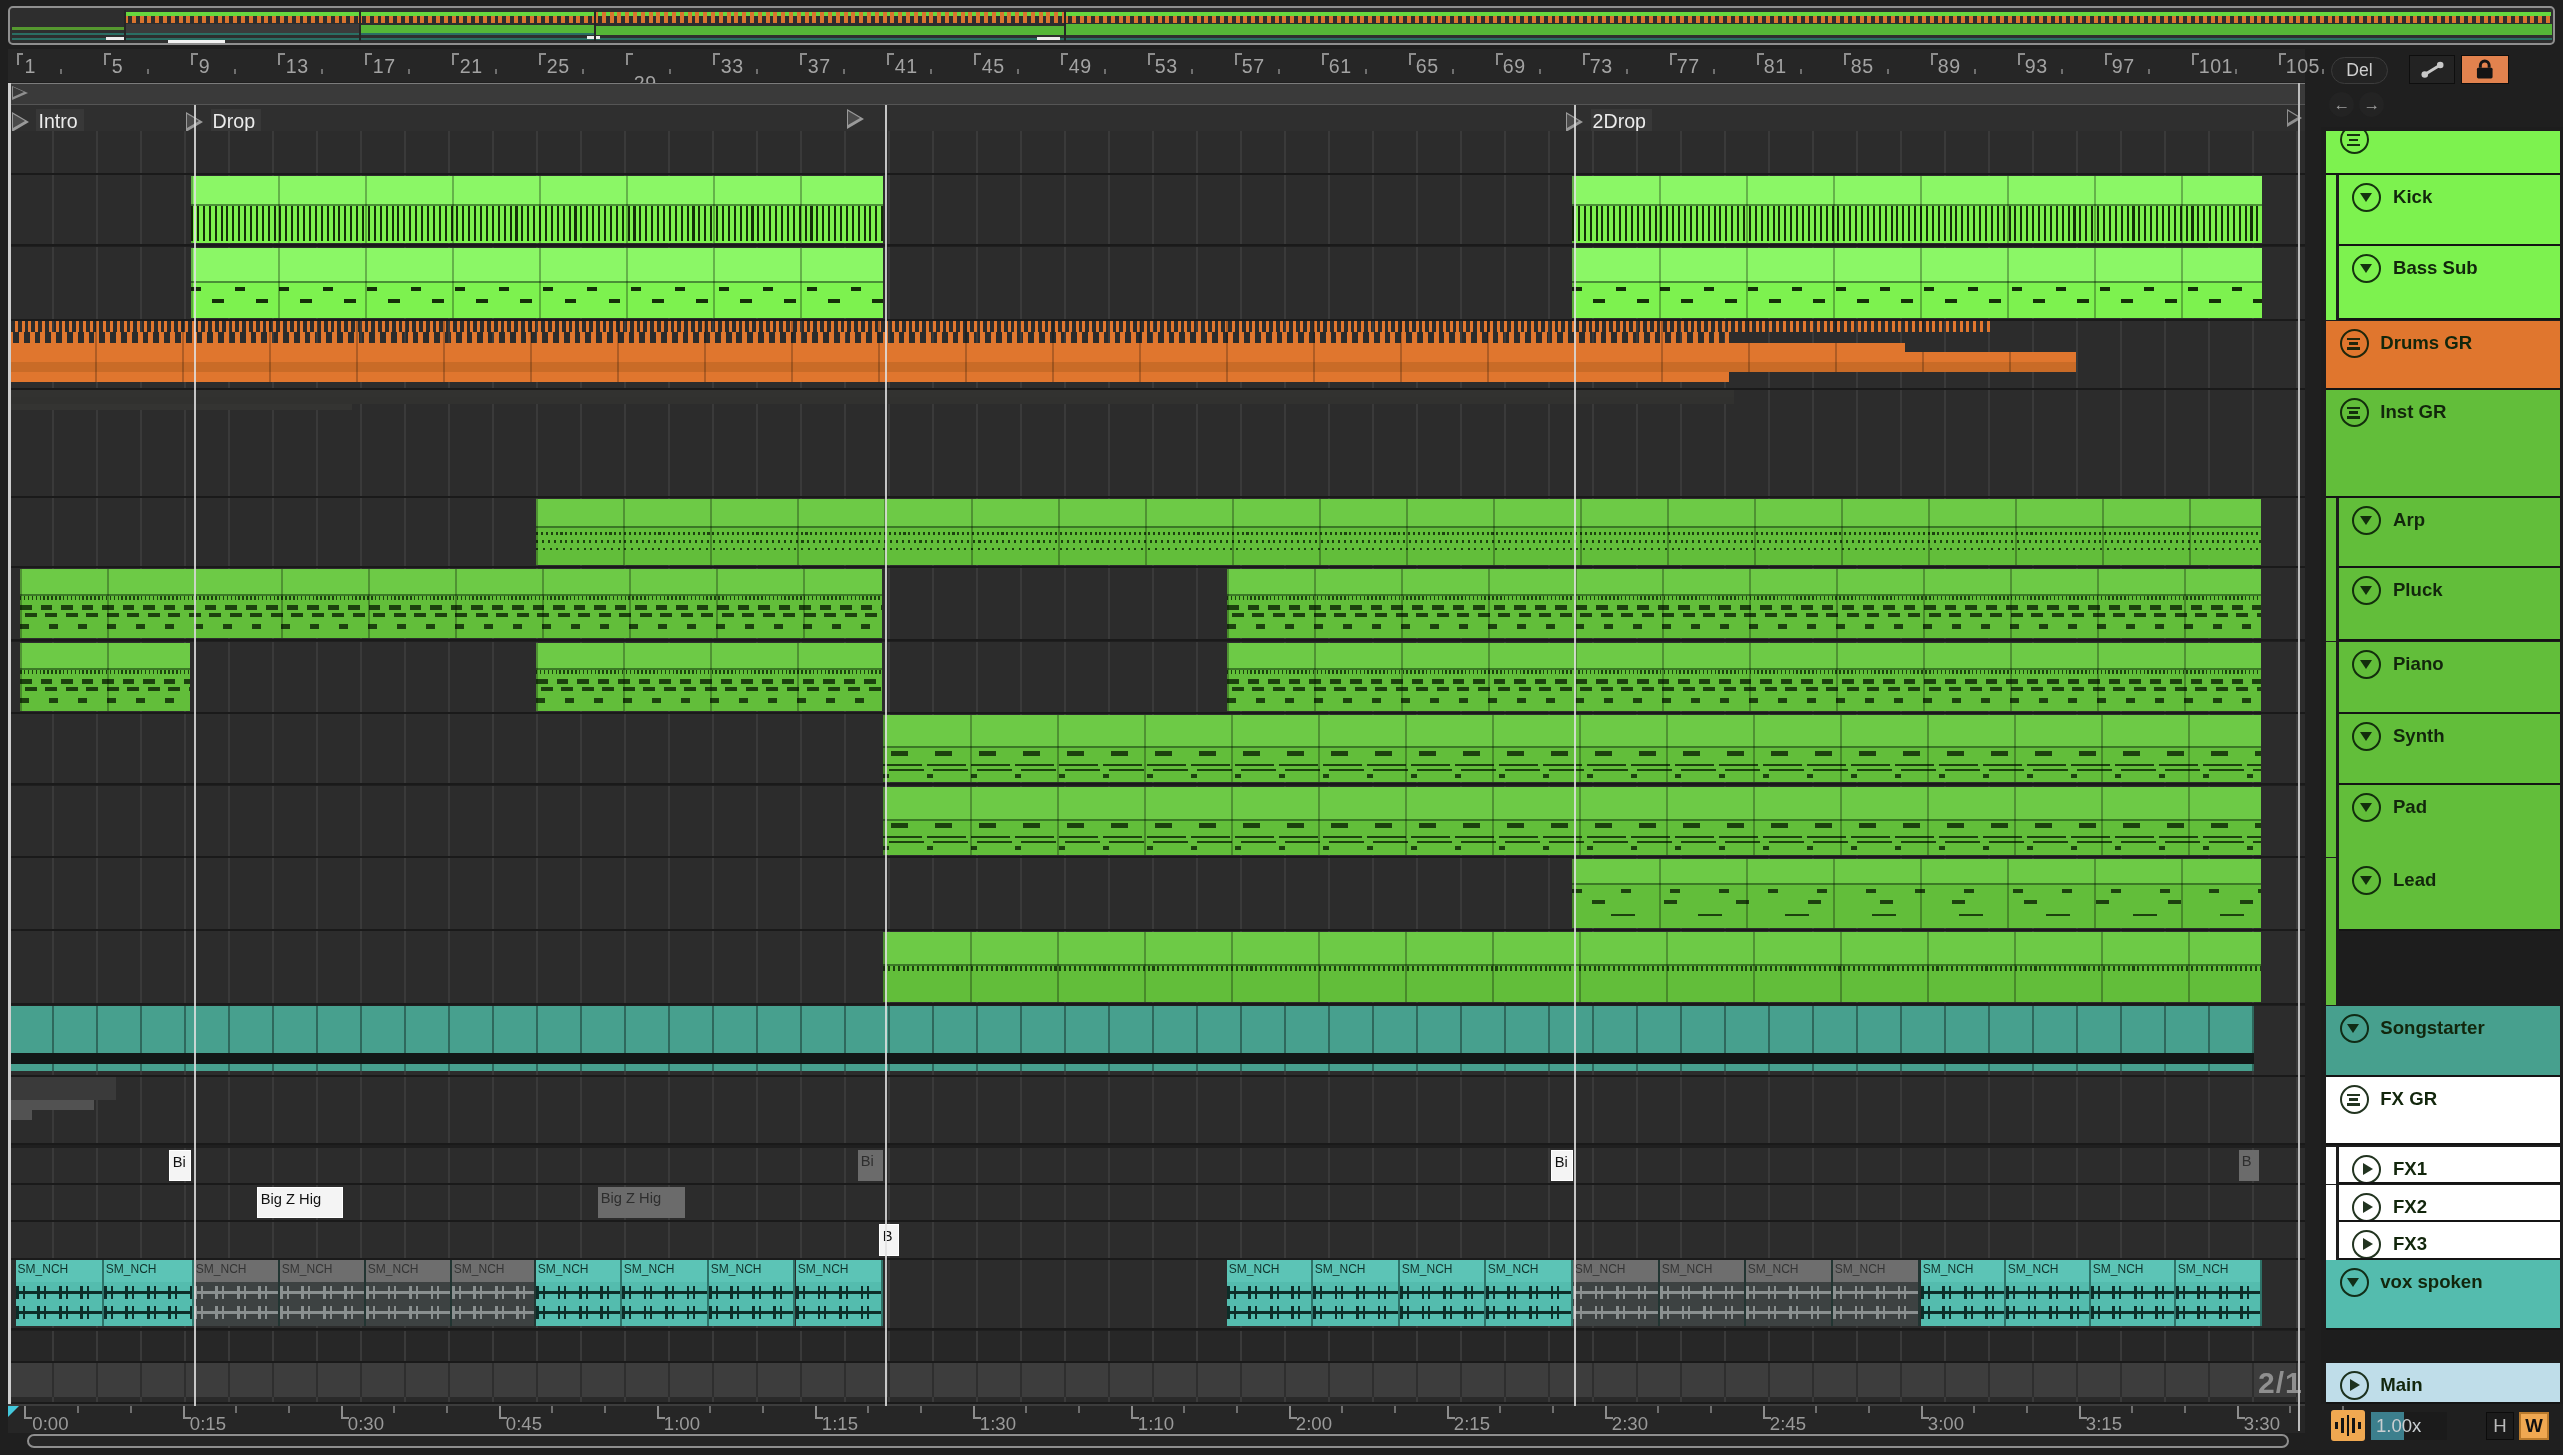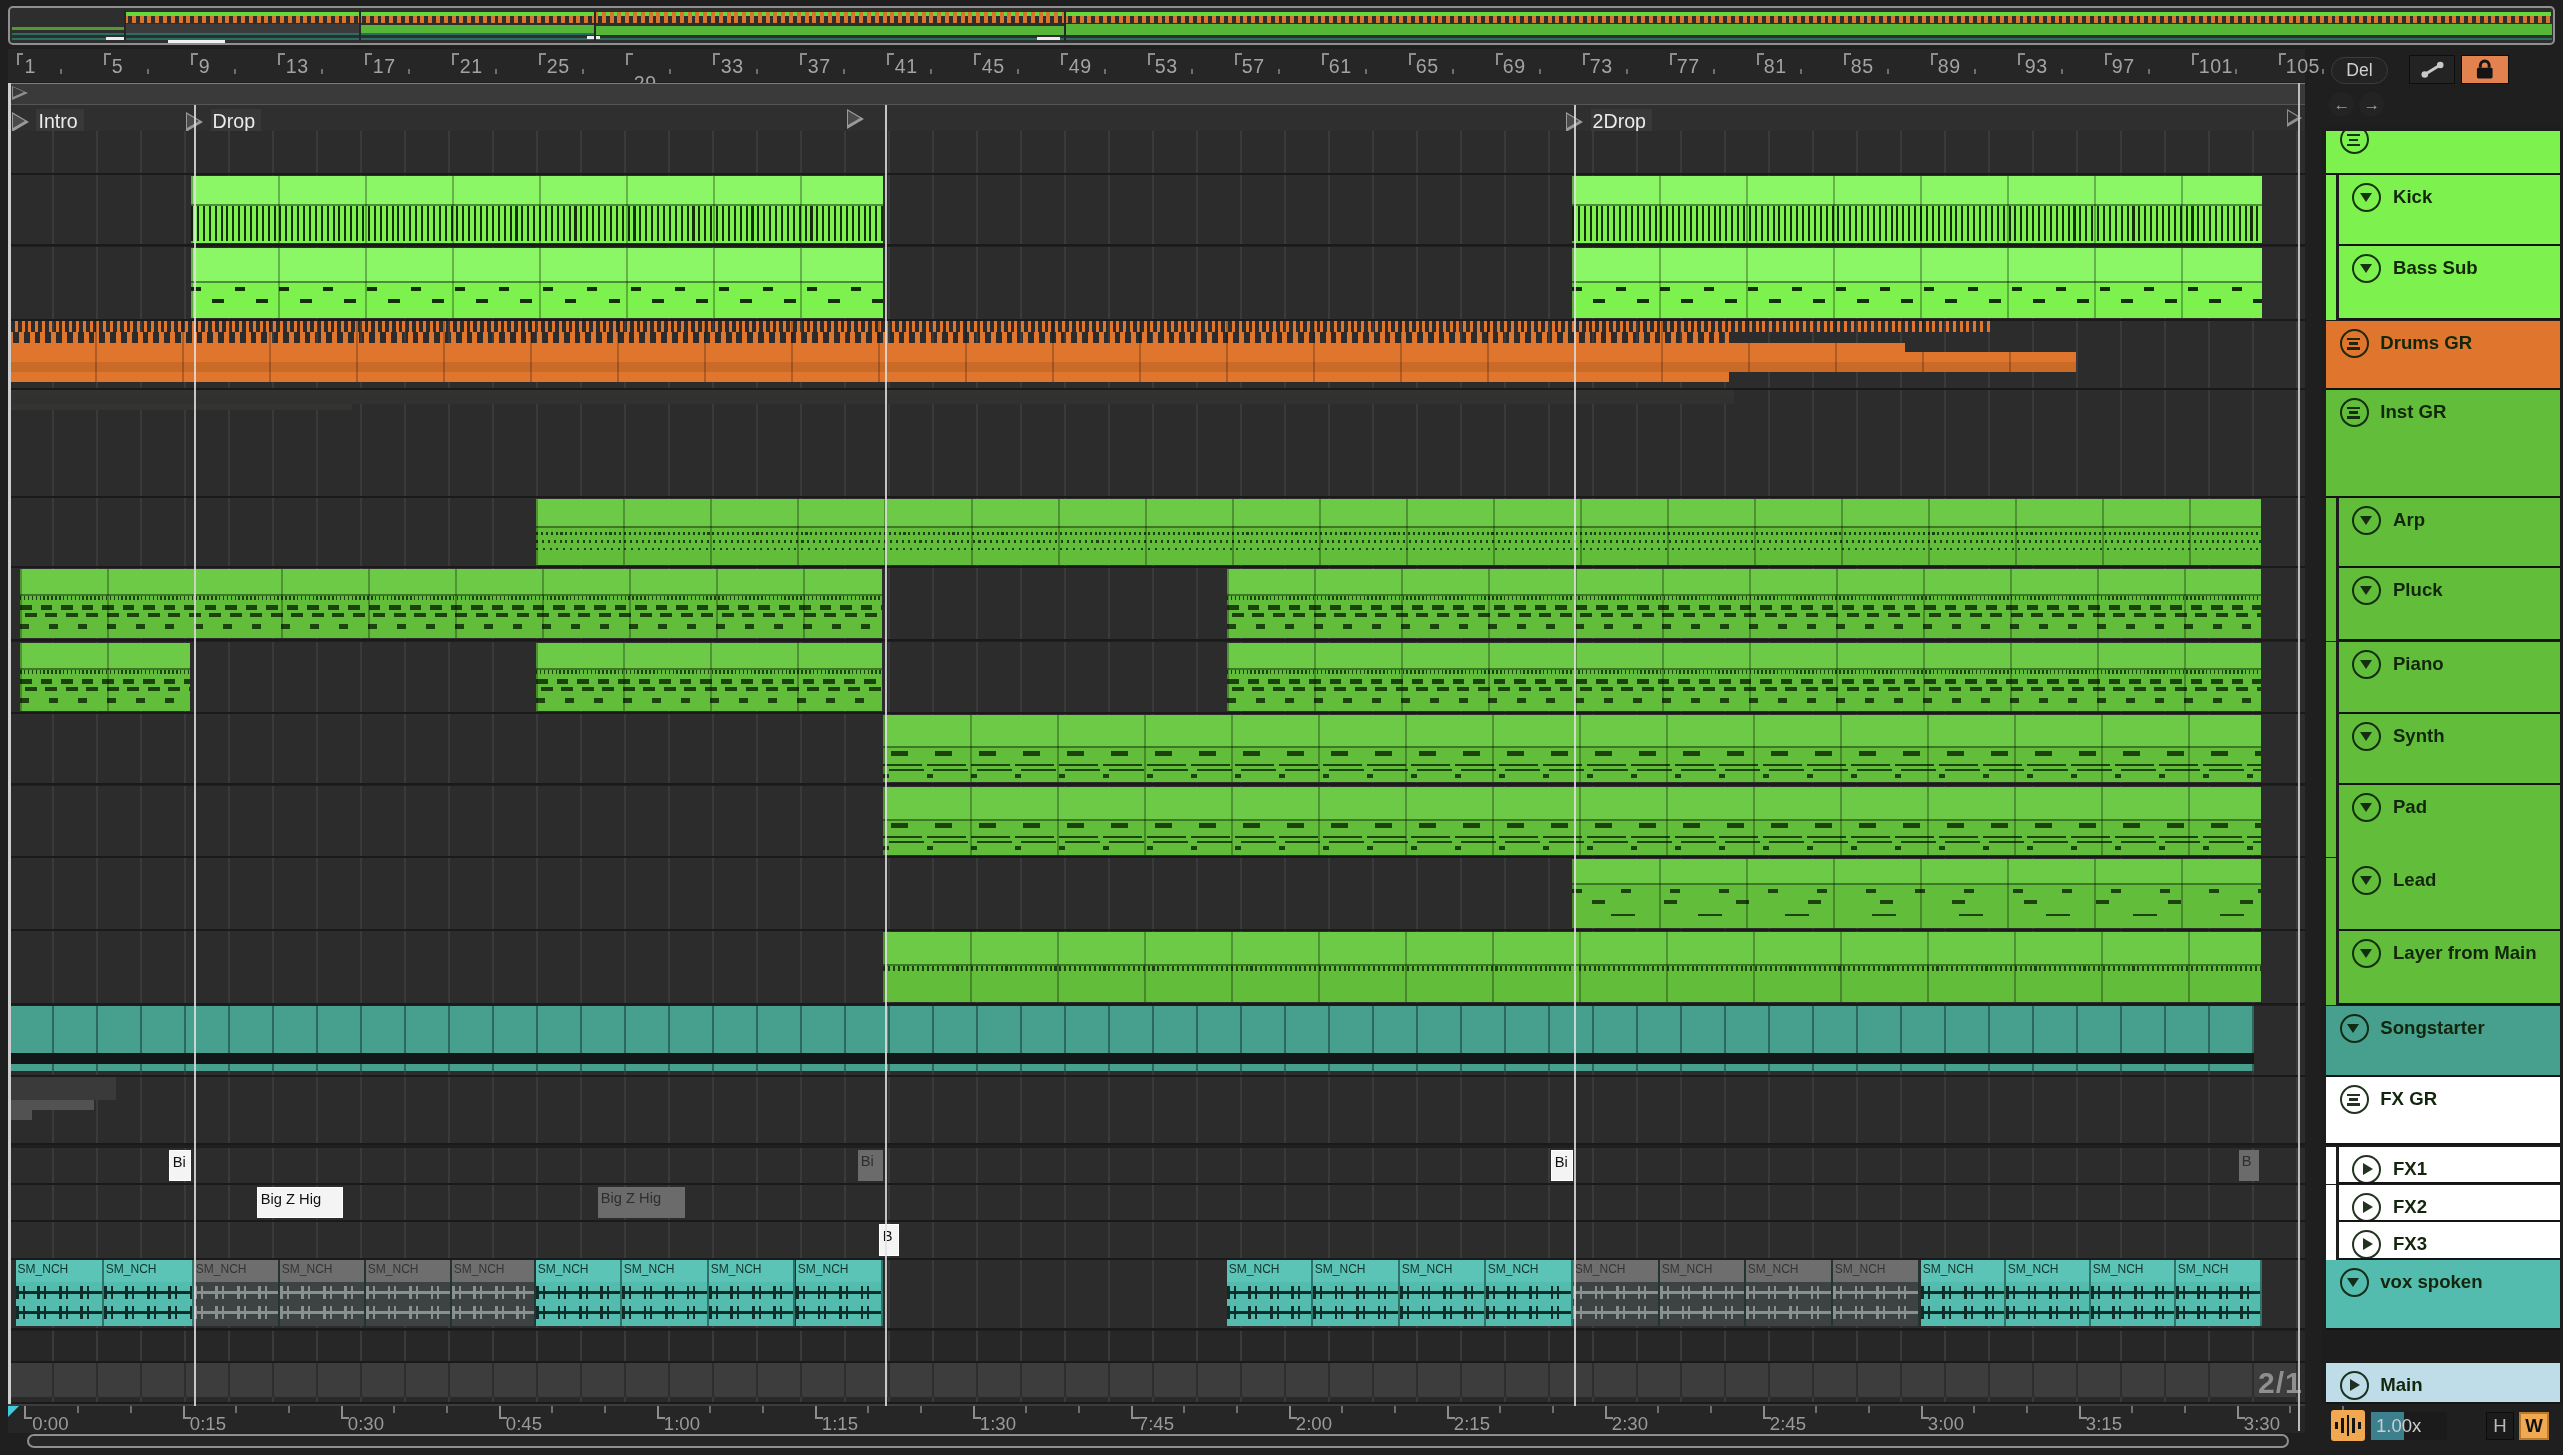--- a/index.html
+++ b/index.html
@@ -600,26 +600,20 @@
         <span class="tlabel">Pad</span>
       </div>
       <div class="spine" style="top: 731px; height: 73px; left: 4.9px; width: 9.8px; background: rgb(98, 190, 58);"></div>
       <div class="thead child" style="top: 731px; height: 73px; background: rgb(98, 190, 58);">
         <span class="ticon">
           <span class="tri"></span>
         </span>
         <span class="tlabel">Lead</span>
       </div>
       <div class="spine" style="top: 804px; height: 74px; left: 4.9px; width: 9.8px; background: rgb(98, 190, 58);"></div>
-      <div class="thead child" style="top: 804px; height: 74px; background: rgb(98, 190, 58);">
-        <span class="ticon">
-          <span class="tri"></span>
-        </span>
-        <span class="tlabel">Layer from Main</span>
-      </div>
       <div class="thead" style="top: 879px; height: 71px; background: rgb(71, 160, 142);">
         <span class="ticon">
           <span class="tri"></span>
         </span>
         <span class="tlabel">Songstarter</span>
       </div>
       <div class="thead" style="top: 950px; height: 68px; background: rgb(255, 255, 255);">
         <span class="ticon">
           <span class="l1"></span>
           <span class="l2"></span>
@@ -685,21 +679,21 @@
       <div class="ttickS" style="left: 754px;"></div>
       <div class="ttickL" style="left: 807px;"></div>
       <div class="tlab" style="left: 814px;">1:15</div>
       <div class="ttickS" style="left: 859px;"></div>
       <div class="ttickS" style="left: 912px;"></div>
       <div class="ttickL" style="left: 965px;"></div>
       <div class="tlab" style="left: 972px;">1:30</div>
       <div class="ttickS" style="left: 1017px;"></div>
       <div class="ttickS" style="left: 1070px;"></div>
       <div class="ttickL" style="left: 1123px;"></div>
-      <div class="tlab" style="left: 1130px;">7:45</div>
+      <div class="tlab" style="left: 1130px;">1:10</div>
       <div class="ttickS" style="left: 1175px;"></div>
       <div class="ttickS" style="left: 1228px;"></div>
       <div class="ttickL" style="left: 1281px;"></div>
       <div class="tlab" style="left: 1288px;">2:00</div>
       <div class="ttickS" style="left: 1333px;"></div>
       <div class="ttickS" style="left: 1386px;"></div>
       <div class="ttickL" style="left: 1439px;"></div>
       <div class="tlab" style="left: 1446px;">2:15</div>
       <div class="ttickS" style="left: 1491px;"></div>
       <div class="ttickS" style="left: 1544px;"></div>

